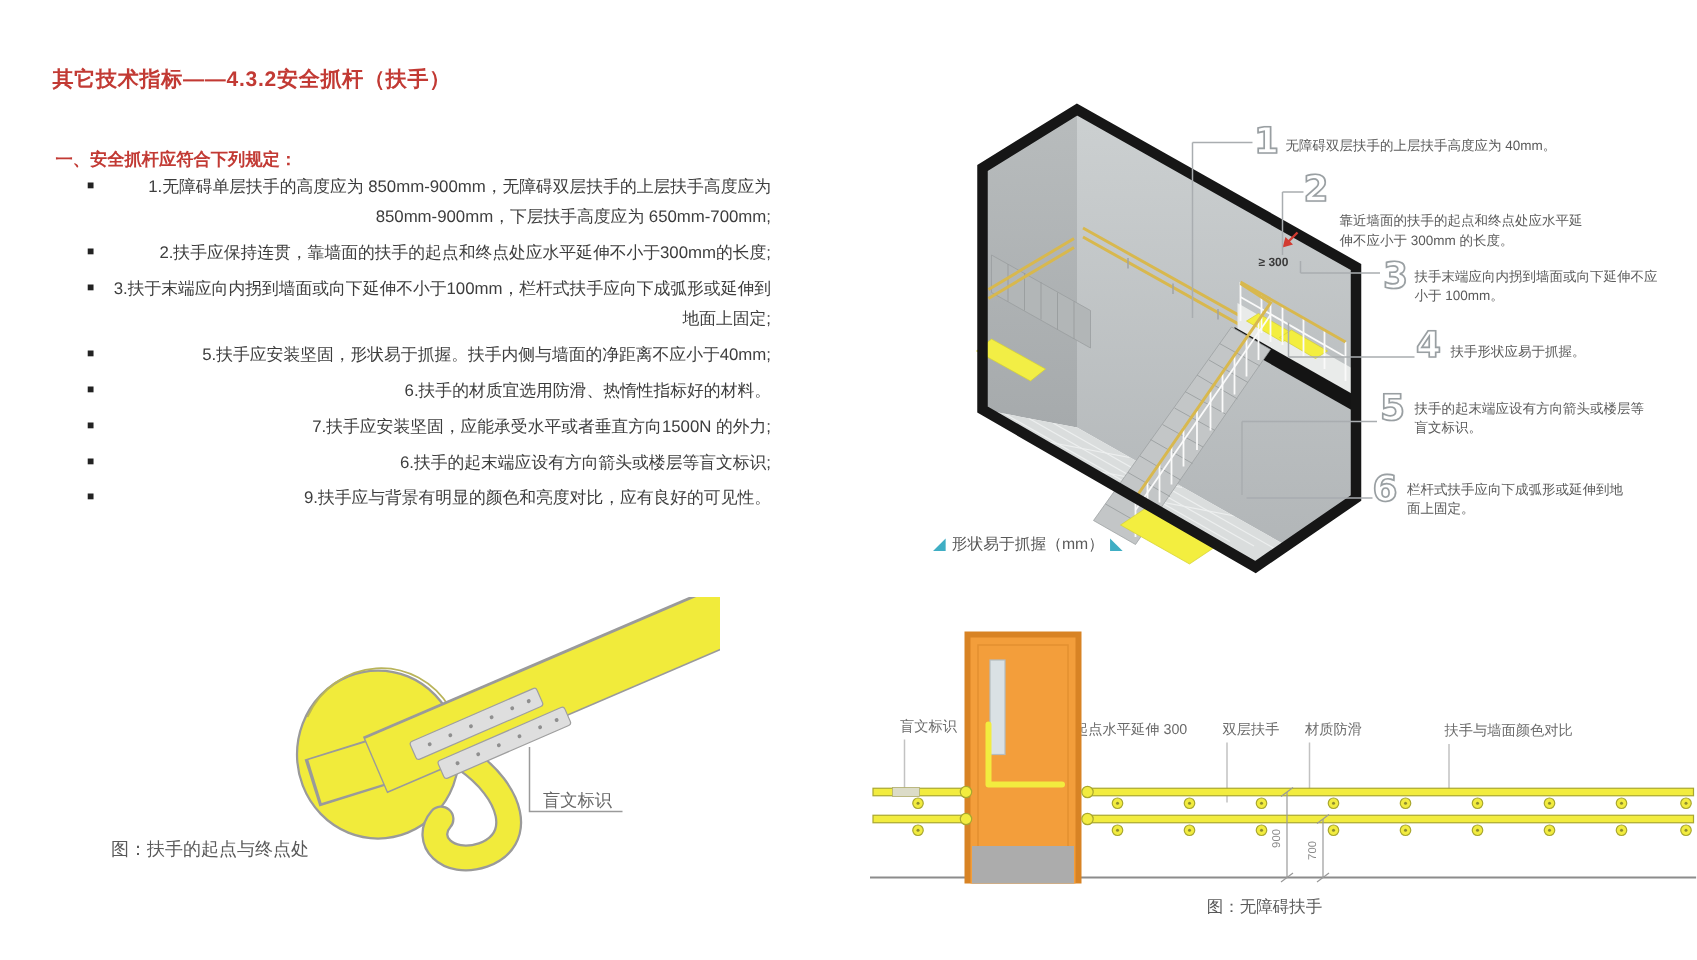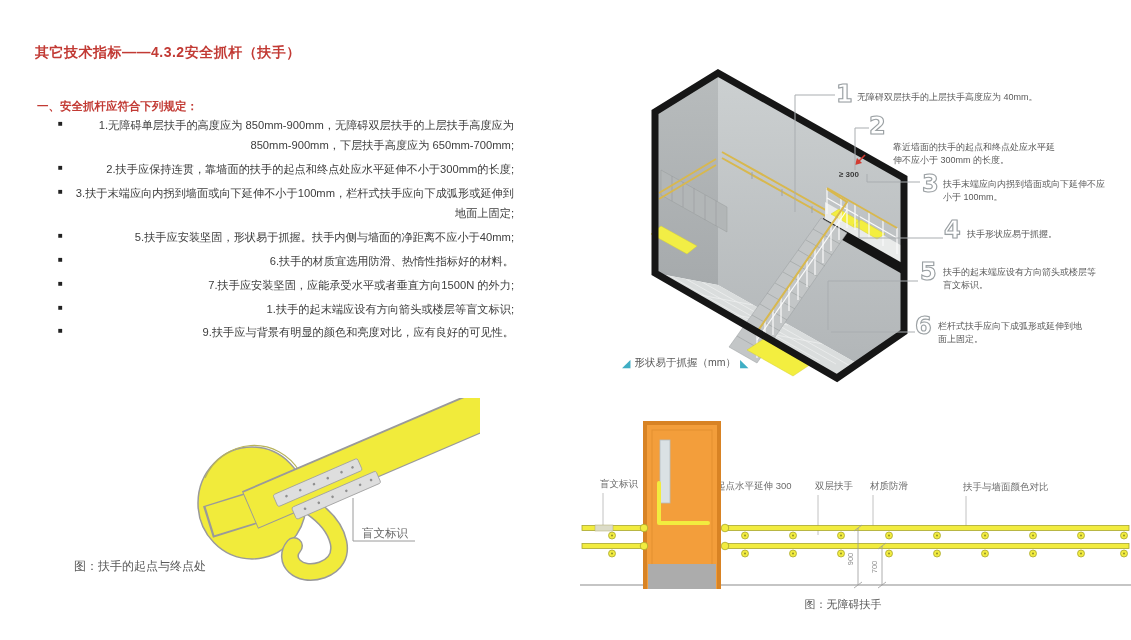--- a/index.html
+++ b/index.html
@@ -48,21 +48,21 @@
 <div class="abs page-title">其它技术指标——4.3.2安全抓杆（扶手）</div>
 <div class="abs section-heading">一、安全抓杆应符合下列规定：</div>
 
 <ul class="abs rules">
   <li>1.无障碍单层扶手的高度应为 850mm-900mm，无障碍双层扶手的上层扶手高度应为 850mm-900mm，下层扶手高度应为 650mm-700mm;</li>
   <li>2.扶手应保持连贯，靠墙面的扶手的起点和终点处应水平延伸不小于300mm的长度;</li>
   <li>3.扶于末端应向内拐到墙面或向下延伸不小于100mm，栏杆式扶手应向下成弧形或延伸到地面上固定;</li>
   <li>5.扶手应安装坚固，形状易于抓握。扶手内侧与墙面的净距离不应小于40mm;</li>
   <li>6.扶手的材质宜选用防滑、热惰性指标好的材料。</li>
   <li>7.扶手应安装坚固，应能承受水平或者垂直方向1500N 的外力;</li>
-  <li>1.扶手的起末端应设有方向箭头或楼层等盲文标识;</li>
+  <li>6.扶手的起末端应设有方向箭头或楼层等盲文标识;</li>
   <li>9.扶手应与背景有明显的颜色和亮度对比，应有良好的可见性。</li>
 </ul>
 
 <svg class="abs" style="left:615px;top:60px;" width="516" height="335" viewBox="0 0 516 335">
   <defs>
     <linearGradient id="gRW" x1="0" y1="0" x2="0" y2="1">
       <stop offset="0" stop-color="#ccd0d1"></stop>
         <stop offset="1" stop-color="#b2b6b8"></stop>
     </linearGradient>
     <linearGradient id="gLW" x1="0" y1="0" x2="0" y2="1">

